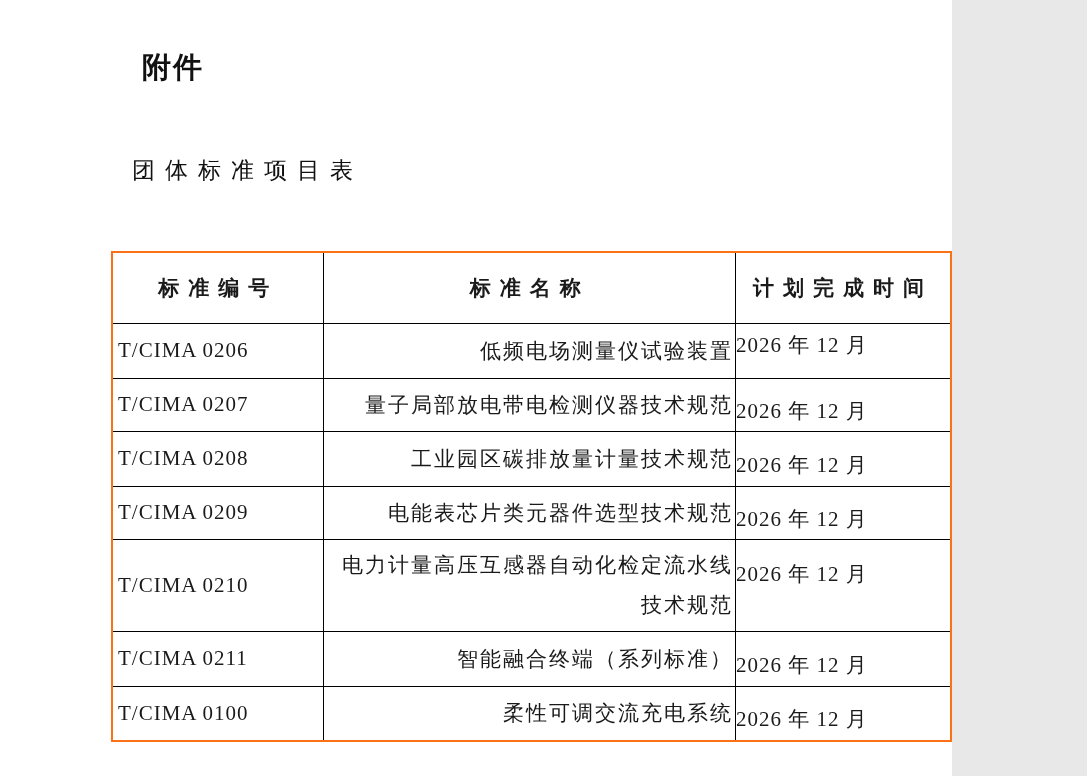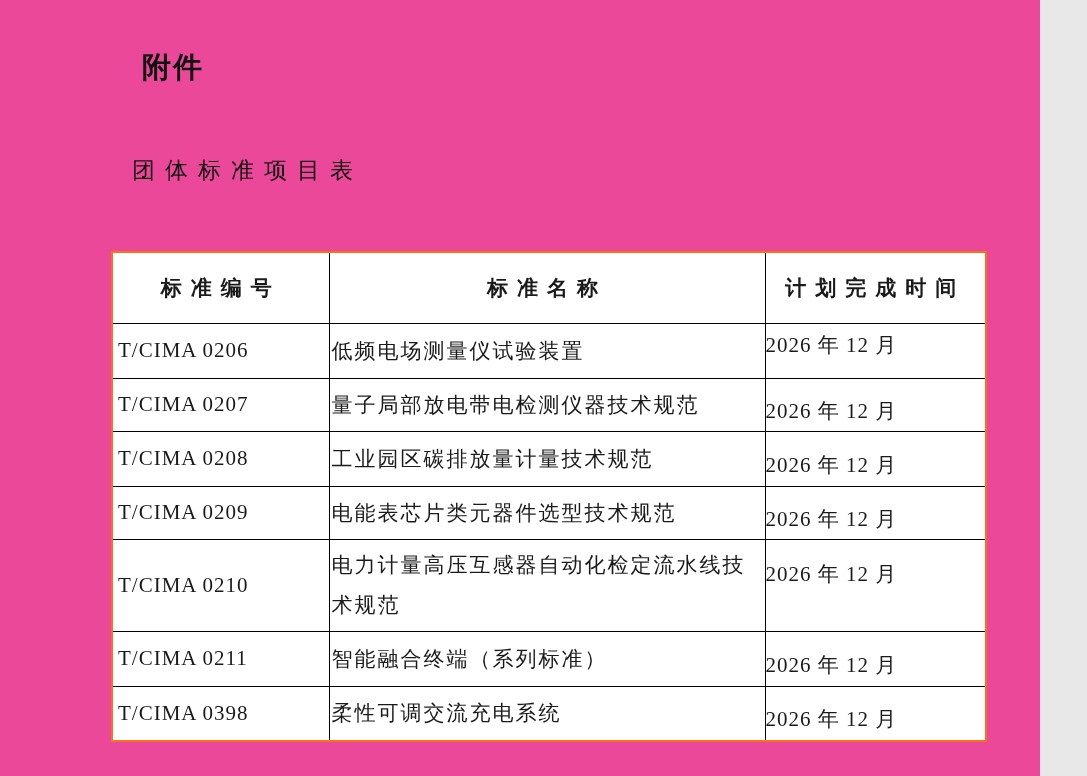--- a/index.html
+++ b/index.html
@@ -1,21 +1,21 @@
 <!DOCTYPE html>
 <html><head>
 <meta charset="utf-8">
 <style>
   * { margin: 0; padding: 0; box-sizing: border-box; }
   html, body { background: #e8e8e8; }
   .page {
     position: relative;
-    width: 1040px;
+    width: 952px;
     height: 776px;
-    background: #ec4899;
+    background: #ffffff;
     overflow: hidden;
     font-family: "Liberation Serif", serif;
     color: #1a1a1a;
   }
   .attachment-label {
     position: absolute;
     left: 142px;
     top: 48px;
     font-family: "Liberation Sans", sans-serif;
     font-weight: bold;
@@ -66,21 +66,21 @@
   }
   td.cell-code {
     text-align: left;
     padding-left: 5px;
     font-size: 20px;
     letter-spacing: 1px;
     vertical-align: middle;
     white-space: nowrap;
   }
   td.cell-name {
-    text-align: left;
+    text-align: right;
     letter-spacing: 2px;
     padding: 0 2px;
     vertical-align: middle;
     line-height: 40px;
   }
   td.cell-time {
     text-align: left;
     padding-left: 0;
     font-size: 20px;
     letter-spacing: 1px;
@@ -144,20 +144,20 @@
         <td class="cell-code">T/CIMA 0210</td>
         <td class="cell-name">电力计量高压互感器自动化检定流水线技术规范</td>
         <td class="cell-time tall">2026 年 12 月</td>
       </tr>
       <tr class="h55">
         <td class="cell-code">T/CIMA 0211</td>
         <td class="cell-name">智能融合终端（系列标准）</td>
         <td class="cell-time">2026 年 12 月</td>
       </tr>
       <tr class="h55">
-        <td class="cell-code">T/CIMA 0398</td>
+        <td class="cell-code">T/CIMA 0100</td>
         <td class="cell-name">柔性可调交流充电系统</td>
         <td class="cell-time">2026 年 12 月</td>
       </tr>
     </tbody>
   </table>
 
 </div>
 
 </body></html>

